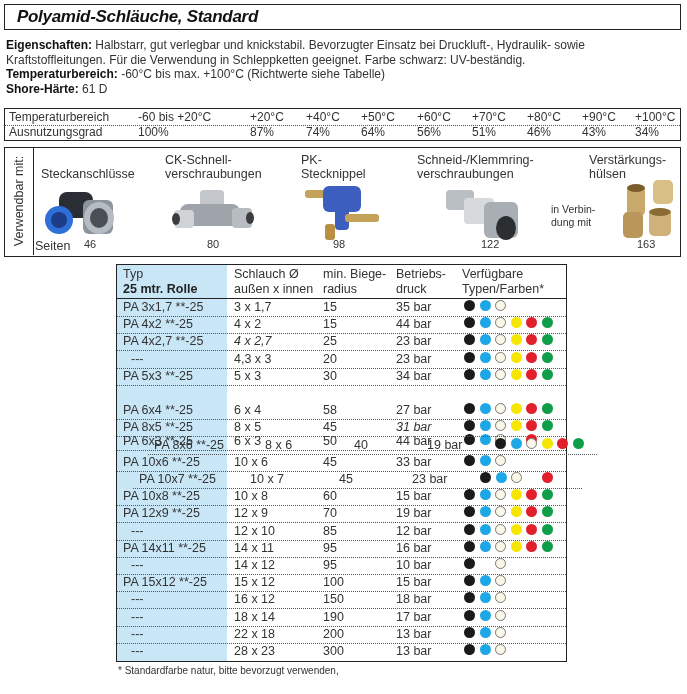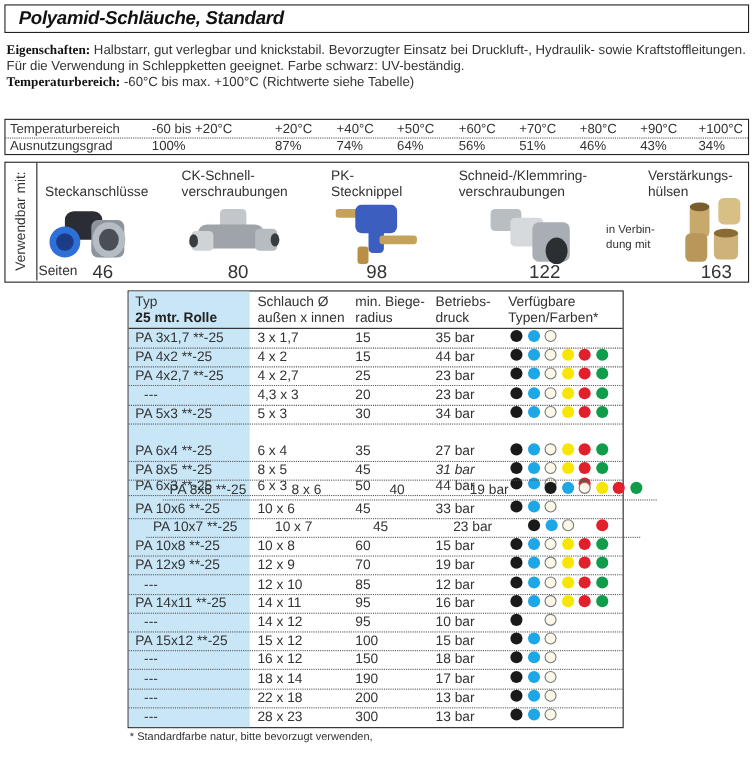--- a/index.html
+++ b/index.html
@@ -6,39 +6,39 @@
   body { width: 687px; height: 694px; position: relative; overflow: hidden;
          font-family: "DejaVu Sans", "Liberation Sans", sans-serif; color: #222; }
 
   .title-box { position: absolute; left: 4px; top: 4px; width: 677px; height: 26px;
                border: 1.5px solid #222; box-sizing: border-box; }
   .title { position: absolute; left: 12px; top: 2px; font-family: "Liberation Sans", sans-serif;
            font-weight: bold; font-style: italic; font-size: 17px; color: #111; letter-spacing: -0.3px; }
 
   .props { position: absolute; left: 6px; top: 38px; width: 676px; font-size: 12px;
            line-height: 14.5px; color: #333; font-family: "Liberation Sans", sans-serif; }
-  .props .lbl { font-weight: bold; color: #111; font-family: Liberation Serif, serif; }
+  .props .lbl { font-weight: bold; color: #111; }
 
   .temp-table { position: absolute; left: 4px; top: 108px; width: 677px; height: 33px;
                 border: 1.5px solid #222; box-sizing: border-box;
                 font-family: "Liberation Sans", sans-serif; font-size: 12px; color: #333; }
   .temp-row { position: absolute; left: 0; width: 100%; height: 15px; }
   .temp-row.r1 { top: 1px; border-bottom: 1px dotted #555; }
   .temp-row.r2 { top: 16px; }
   .temp-row span { position: absolute; top: 0; white-space: nowrap; }
 
   .usable { position: absolute; left: 4px; top: 147px; width: 677px; height: 110px;
             border: 1.5px solid #222; box-sizing: border-box; font-family: "Liberation Sans", sans-serif; }
   .usable .vlabel-wrap { position: absolute; left: 0; top: 0; width: 28px; height: 107px;
                          border-right: 1px solid #222; }
   .usable .vlabel { position: absolute; left: 14px; top: 53px; transform: translate(-50%,-50%) rotate(-90deg);
                     white-space: nowrap; font-size: 12.5px; color: #333; }
   .prod { position: absolute; font-size: 12.5px; color: #333; line-height: 14px; }
   .prod .name { white-space: pre-line; }
-  .pagenum { position: absolute; font-size: 17px; color: #333; }
+  .pagenum { position: absolute; font-size: 11px; color: #333; }
 
   .img-steck { position: absolute; left: 38px; top: 36px; width: 85px; height: 55px; }
   .img-ck { position: absolute; left: 165px; top: 38px; width: 90px; height: 55px; }
   .img-pk { position: absolute; left: 300px; top: 38px; width: 75px; height: 55px; }
   .img-schneid { position: absolute; left: 435px; top: 36px; width: 85px; height: 62px; }
   .img-huelsen { position: absolute; left: 614px; top: 30px; width: 60px; height: 65px; }
 
   .main-table { position: absolute; left: 116px; top: 264px; width: 451px; height: 398px;
                 border: 1.5px solid #222; box-sizing: border-box;
                 font-family: "Liberation Sans", sans-serif; font-size: 12.5px; color: #333; }
@@ -60,20 +60,23 @@
 <div class="title-box">
   <span class="title">Polyamid-Schläuche, Standard</span>
 </div>
 
 <div class="props">
   <div>
     <span class="lbl">Eigenschaften:</span><span> Halbstarr, gut verlegbar und knickstabil. Bevorzugter Einsatz bei Druckluft-, Hydraulik- sowie Kraftstoffleitungen. Für die Verwendung in Schleppketten geeignet. Farbe schwarz: UV-beständig.</span>
   </div>
   <div>
     <span class="lbl">Temperaturbereich:</span><span> -60°C bis max. +100°C (Richtwerte siehe Tabelle)</span>
+  </div>
+  <div>
+    <span class="lbl">Shore-Härte:</span><span> 61 D</span>
   </div>
 </div>
 
 <div class="temp-table">
   <div class="temp-row r1">
     <span style="left:4px">Temperaturbereich</span>
     <span style="left:133px">-60 bis +20°C</span>
     <span style="left:245px">+20°C</span>
     <span style="left:301px">+40°C</span>
     <span style="left:356px">+50°C</span>
@@ -203,21 +206,21 @@
         <span style="left: 279px;">44 bar</span>
         <span class="dot" style="left: 347px; background: rgb(26, 26, 26);"></span>
         <span class="dot" style="left: 362.5px; background: rgb(30, 167, 230);"></span>
         <span class="dot" style="left: 378px; background: rgb(251, 248, 232); border: 1px solid rgb(119, 119, 119);"></span>
         <span class="dot" style="left: 393.5px; background: rgb(247, 230, 0);"></span>
         <span class="dot" style="left: 409px; background: rgb(226, 32, 44);"></span>
         <span class="dot" style="left: 424.5px; background: rgb(15, 157, 74);"></span>
       </div>
       <div class="trow" style="top: 68.4px;">
         <span style="left: 6px;">PA 4x2,7 **-25</span>
-        <span style="left: 117px;">4 x 2,7</span>
+        <span style="left: 117px; font-style: italic;">4 x 2,7</span>
         <span style="left: 206px;">25</span>
         <span style="left: 279px;">23 bar</span>
         <span class="dot" style="left: 347px; background: rgb(26, 26, 26);"></span>
         <span class="dot" style="left: 362.5px; background: rgb(30, 167, 230);"></span>
         <span class="dot" style="left: 378px; background: rgb(251, 248, 232); border: 1px solid rgb(119, 119, 119);"></span>
         <span class="dot" style="left: 393.5px; background: rgb(247, 230, 0);"></span>
         <span class="dot" style="left: 409px; background: rgb(226, 32, 44);"></span>
         <span class="dot" style="left: 424.5px; background: rgb(15, 157, 74);"></span>
       </div>
       <div class="trow" style="top: 85.6px;">
@@ -250,21 +253,21 @@
         <span style="left: 206px;">50</span>
         <span style="left: 279px;">44 bar</span>
         <span class="dot" style="left: 347px; background: rgb(26, 26, 26);"></span>
         <span class="dot" style="left: 362.5px; background: rgb(30, 167, 230);"></span>
         <span class="dot" style="left: 378px; background: rgb(251, 248, 232); border: 1px solid rgb(119, 119, 119);"></span>
         <span class="dot" style="left: 409px; background: rgb(226, 32, 44);"></span>
       </div>
       <div class="trow" style="top: 137.2px;">
         <span style="left: 6px;">PA 6x4 **-25</span>
         <span style="left: 117px;">6 x 4</span>
-        <span style="left: 206px;">35</span>
+        <span style="left: 206px;">58</span>
         <span style="left: 279px;">27 bar</span>
         <span class="dot" style="left: 347px; background: rgb(26, 26, 26);"></span>
         <span class="dot" style="left: 362.5px; background: rgb(30, 167, 230);"></span>
         <span class="dot" style="left: 378px; background: rgb(251, 248, 232); border: 1px solid rgb(119, 119, 119);"></span>
         <span class="dot" style="left: 393.5px; background: rgb(247, 230, 0);"></span>
         <span class="dot" style="left: 409px; background: rgb(226, 32, 44);"></span>
         <span class="dot" style="left: 424.5px; background: rgb(15, 157, 74);"></span>
       </div>
       <div class="trow" style="top: 154.4px;">
         <span style="left: 6px;">PA 8x5 **-25</span>

